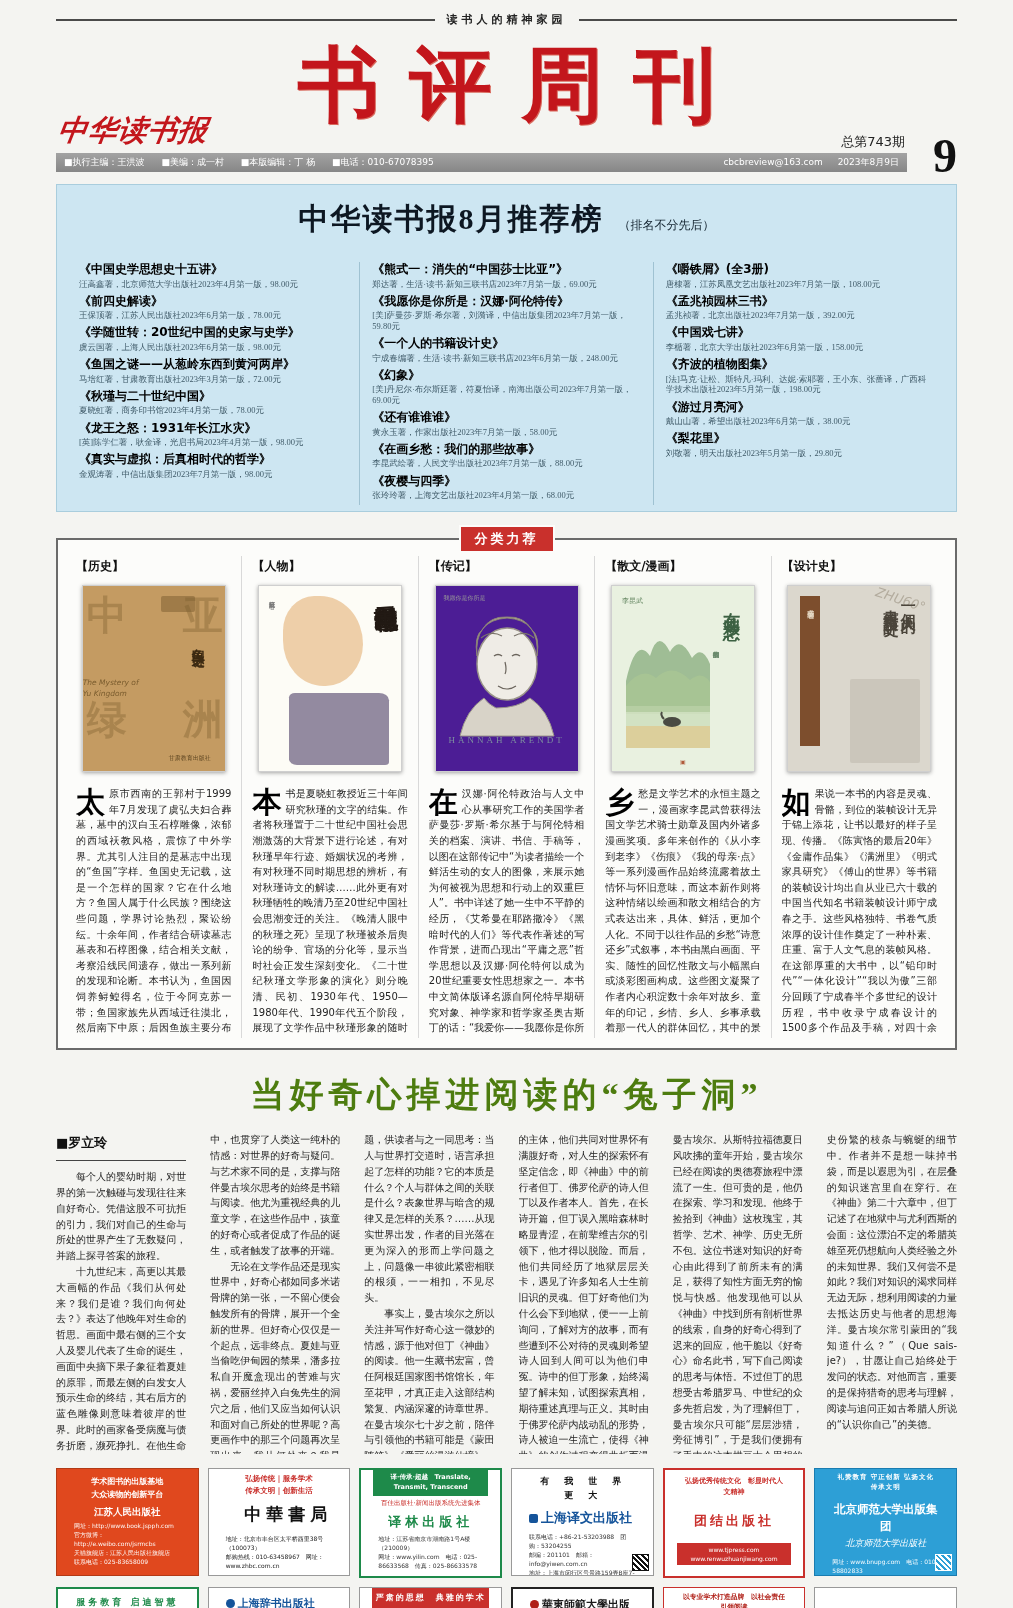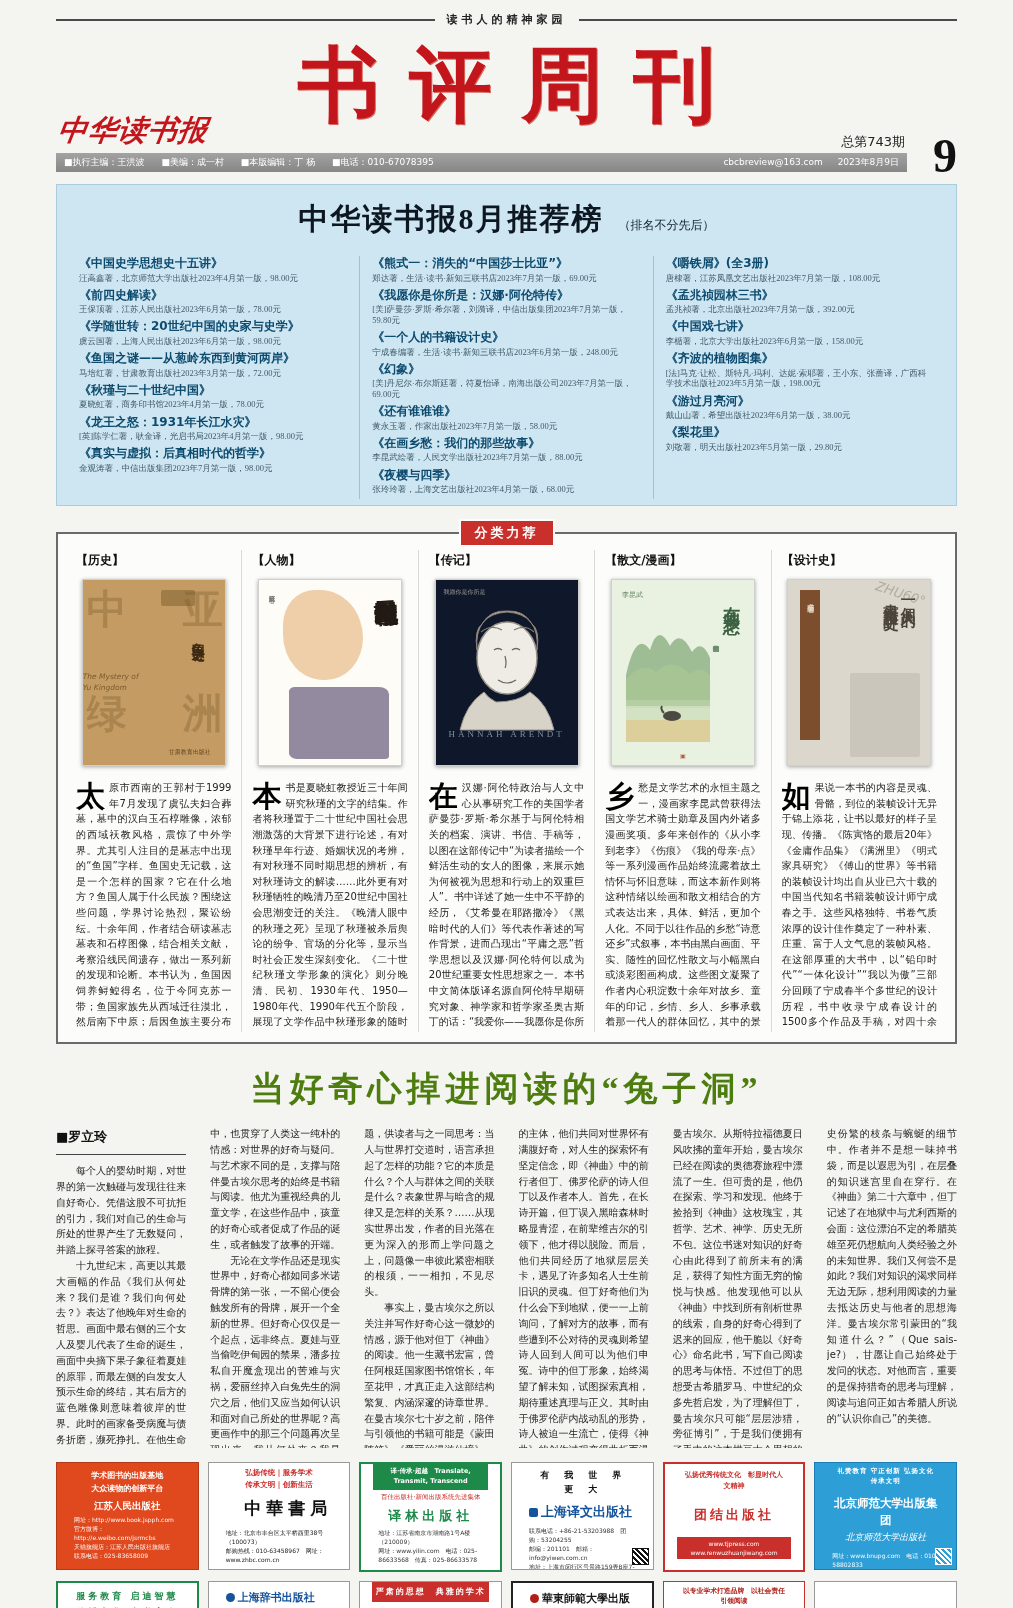--- a/index.html
+++ b/index.html
@@ -15,28 +15,28 @@
   .main-title{text-align:center;color:#c3161c;font-family:"Liberation Serif",serif;font-weight:bold;font-size:82px;line-height:118px;letter-spacing:30px;text-indent:30px;text-shadow:1px 1px 0 #d96a5e}
   .issue-no{position:absolute;right:52px;bottom:2px;font-size:13px;color:#222}
   .header-wrap{position:relative}
   .info-bar{display:flex;justify-content:space-between;align-items:center;background:linear-gradient(#a3a3a3,#868686);color:#fff;font-size:9px;padding:3px 8px;margin-right:50px}
   .info-bar .left span{margin-right:14px}
   .info-bar .right span{margin-left:12px}
   .page-num{position:absolute;right:0;bottom:-8px;font-family:"Liberation Serif",serif;font-weight:bold;font-size:48px;line-height:1;color:#111}
 
   
   .rec-box{margin-top:12px;background:#cde6f2;border:1px solid #a9cddd;padding:8px 10px 6px}
-  .rec-head{text-align:center;margin:6px 0 16px}
+  .rec-head{text-align:center;margin:6px 0 22px}
   .rec-main-title{font-family:"Liberation Serif",serif;font-weight:bold;font-size:30px;letter-spacing:2px;color:#0d1722}
   .rec-subtitle{font-family:"Liberation Serif",serif;font-size:12px;margin-left:10px;color:#12222e}
   .rec-cols{display:flex}
   .rec-col{flex:1;padding:0 12px;min-width:0}
   .rec-col + .rec-col{border-left:1px solid #9fc2d2}
   .rec-entry{margin-bottom:4.5px}
-  .rec-title{font-size:12px;font-weight:bold;color:#0c4a6e;line-height:1.3}
+  .rec-title{font-size:12px;font-weight:bold;color:#000000;line-height:1.3}
   .rec-info{font-size:8.5px;color:#3f5a68;line-height:1.25;margin-top:1px;font-family:"Liberation Serif",serif}
 
   
   .cat-box{margin-top:26px;border:2px solid #6a6a6a;position:relative;padding:16px 8px 10px;background:#fcfcfa}
   .cat-badge{position:absolute;top:-13px;left:50%;transform:translateX(-50%);background:#c9302c;color:#fff;font-size:13px;font-weight:bold;padding:3px 14px;letter-spacing:3px;box-shadow:0 0 0 2px #fcfcfa}
   .cat-cols{display:flex}
   .cat-col{flex:1;min-width:0;padding:0 10px}
   .cat-col + .cat-col{border-left:1px solid #d9d9d9}
   .cat-label{font-size:12px;font-weight:bold;margin:2px 0 10px;color:#111}
   .cover-wrap{height:188px;display:flex;justify-content:center}
@@ -50,21 +50,21 @@
   .cover-yuguo .big-char{position:absolute;font-size:40px;color:#8a6a38;opacity:.45;font-family:"Liberation Serif",serif;font-weight:bold}
   .cover-yuguo .t-strip{position:absolute;right:18px;top:52px;font-size:13px;font-weight:bold;color:#3c2a12;letter-spacing:2px}
   .cover-yuguo .eng{position:absolute;left:0;top:92px;font-size:7.5px;color:#7a5c2e;font-style:italic;line-height:1.4}
   .cover-yuguo .pub{position:absolute;right:14px;bottom:8px;font-size:6px;color:#5c4420}
   .cover-yuguo .logo-mini{position:absolute;right:30px;top:10px;width:34px;height:16px;background:#7a5c2e;opacity:.5;border-radius:2px}
   .cover-qiujin{background:#fdfcf6}
   .cover-qiujin .wash-orange{position:absolute;left:24px;top:10px;width:80px;height:90px;background:#e2a96a;opacity:.55;border-radius:40% 55% 48% 52%}
   .cover-qiujin .wash-purple{position:absolute;left:30px;bottom:6px;width:100px;height:72px;background:#938aa0;border-radius:6% 10% 4% 8%}
   .cover-qiujin .cal{position:absolute;right:6px;top:4px;font-family:"Liberation Serif",serif;font-weight:bold;font-size:23px;color:#221a14;transform:rotate(-4deg);line-height:1.02}
   .cover-qiujin .auth{position:absolute;left:8px;top:10px;font-size:6.5px;color:#777}
-  .cover-arendt{background:#0f172a}
+  .cover-arendt{background:#4c1d95}
   .cover-arendt .name{position:absolute;bottom:26px;width:100%;text-align:center;font-size:9px;letter-spacing:3px;color:#7d8ea0;font-family:"Liberation Serif",serif}
   .cover-arendt .top-t{position:absolute;left:8px;top:8px;font-size:6px;color:#999}
   .cover-zaihua{background:#e9f1e0}
   .cover-zaihua .title-v{position:absolute;right:10px;top:12px;font-size:17px;font-weight:bold;color:#3c6142;letter-spacing:4px}
   .cover-zaihua .sub-v{position:absolute;right:34px;top:60px;font-size:6.5px;color:#6a8a6c}
   .cover-zaihua .auth{position:absolute;left:10px;top:10px;font-size:7px;color:#698a66}
   .cover-zaihua .pub{position:absolute;bottom:6px;width:100%;text-align:center;font-size:6px;color:#b05a3a}
   .cover-sheji{background:#dbd7cd}
   .cover-sheji .strip{position:absolute;left:12px;top:10px;width:20px;height:150px;background:#7d4e2d}
   .cover-sheji .strip span{writing-mode:vertical-rl;color:#e8dcc8;font-size:7px;display:block;margin:8px auto}

